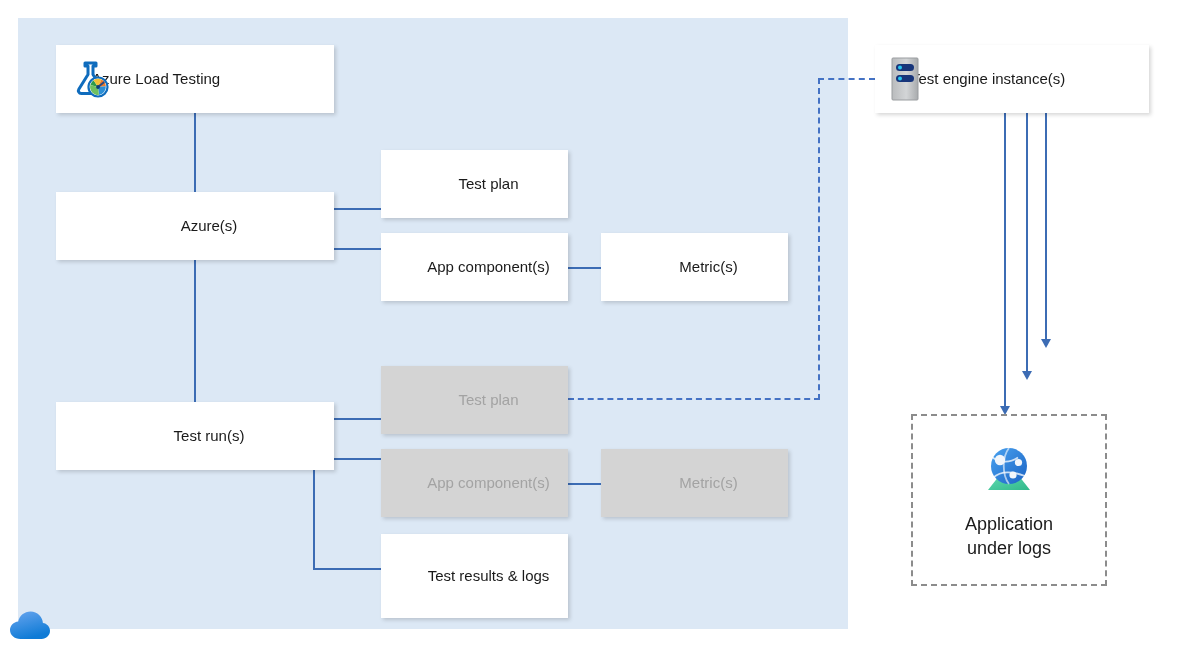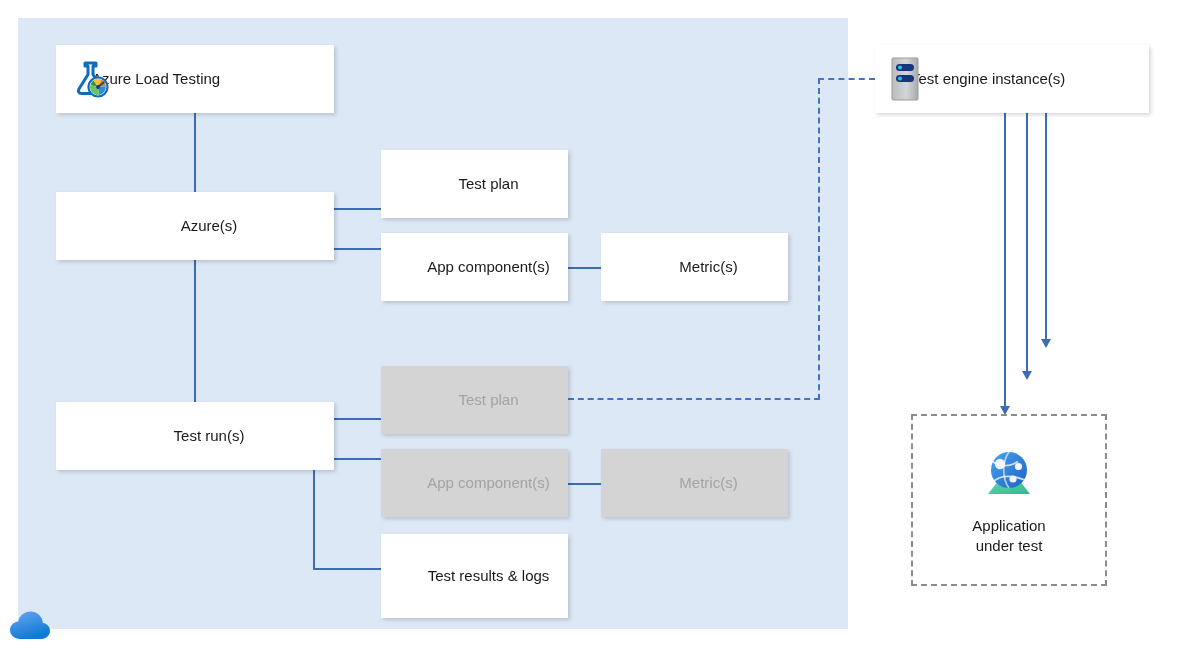--- a/index.html
+++ b/index.html
@@ -72,21 +72,21 @@
     box-sizing: border-box;
     border: 2px dashed #8c8c8c;
     background: transparent;
     display: flex;
     flex-direction: column;
     align-items: center;
     justify-content: center;
   }
   .dashed-box .app-label {
     margin-top: 14px;
-    font-size: 15px;
+    font-size: 18px;
     color: #1a1a1a;
     text-align: center;
     line-height: 1.35;
   }
 
   
   .line {
     position: absolute;
     background: #3c6cb4;
   }
@@ -281,21 +281,21 @@
         <path d="M11.8 17 C20 23 30 23 38 17.5" fill="none" stroke="#ffffff" stroke-width="1.8" opacity="0.75"></path>
         <path d="M13 38 C20 31 32 31 45 36" fill="none" stroke="#ffffff" stroke-width="1.8" opacity="0.75"></path>
         <path d="M29 8 C22 17 22 35 29 44" fill="none" stroke="#ffffff" stroke-width="1.8" opacity="0.6"></path>
         <circle cx="20" cy="20" r="5.2" fill="#f2f6fb"></circle>
         <circle cx="38.5" cy="22.5" r="3.6" fill="#f2f6fb"></circle>
         <circle cx="33" cy="35" r="3.6" fill="#f2f6fb"></circle>
       </svg>
     </span>
     <span class="app-label">
       <span>Application</span><br>
-      <span>under test</span>
+      <span>under logs</span>
     </span>
   </div>
 
   <span class="icon icon-cloud">
     <svg viewBox="0 0 44 34" width="44" height="34" aria-hidden="true">
       <defs>
         <linearGradient id="cloudg" x1="0" y1="0" x2="0.4" y2="1">
           <stop offset="0%" stop-color="#6aa6ef"></stop>
           <stop offset="100%" stop-color="#0f7bd6"></stop>
         </linearGradient>

